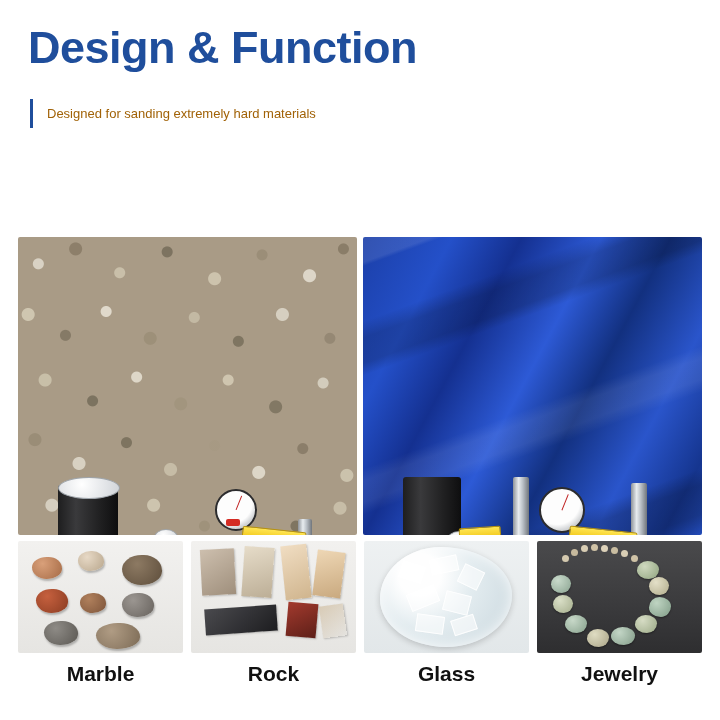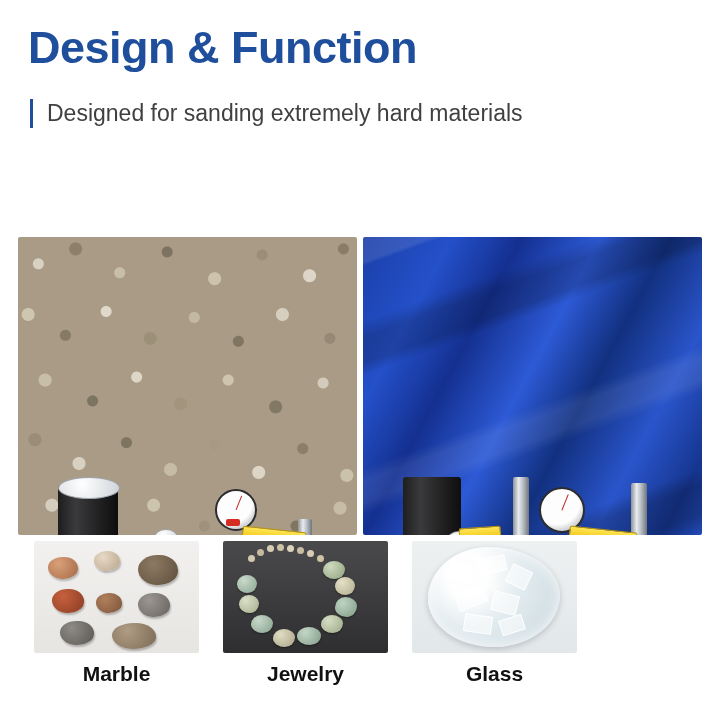--- a/index.html
+++ b/index.html
@@ -40,22 +40,22 @@
     white-space: nowrap;
   }
   .subtitle-block {
     position: absolute;
     left: 30px;
     top: 99px;
     padding-left: 14px;
     border-left: 3px solid #1f4e9c;
   }
   .subtitle-line {
-    font-size: 23px;
-    color: #404040;
+    font-size: 13px;
+    color: #a16207;
     line-height: 29px;
     white-space: nowrap;
   }
   .subtitle-line.wrap {
     white-space: normal;
     width: 600px;
   }
 
   
   .photo-row {
@@ -187,21 +187,20 @@
   .mat-row {
     position: absolute;
     left: 18px;
     top: 541px;
     width: 684px;
     display: flex;
     gap: 8px;
   }
   .mat-cell {
     width: 165px;
-    margin-left: 16px;
   }
   .mat-photo {
     position: relative;
     width: 165px;
     height: 112px;
     overflow: hidden;
     border-radius: 2px;
   }
   .mat-label {
     margin-top: 9px;
@@ -319,20 +318,48 @@
         <div class="pebble" style="left:104px; top:14px; width:40px; height:30px; background:radial-gradient(circle at 38% 30%, #8d7a63, #5d4d3b);"></div>
         <div class="pebble" style="left:18px; top:48px; width:32px; height:24px; background:radial-gradient(circle at 35% 30%, #c6603e, #8a3c22);"></div>
         <div class="pebble" style="left:62px; top:52px; width:26px; height:20px; background:radial-gradient(circle at 35% 30%, #b0805c, #7d543a);"></div>
         <div class="pebble" style="left:104px; top:52px; width:32px; height:24px; background:radial-gradient(circle at 35% 30%, #9b9691, #67625d);"></div>
         <div class="pebble" style="left:26px; top:80px; width:34px; height:24px; background:radial-gradient(circle at 35% 30%, #8e8b86, #5a5752);"></div>
         <div class="pebble" style="left:78px; top:82px; width:44px; height:26px; background:radial-gradient(circle at 35% 30%, #b09c84, #7b6a55);"></div>
       </div>
       <div class="mat-label">Marble</div>
     </div>
 
+    <div class="mat-cell">
+      <div class="mat-photo">
+        <div class="bg-white-soft"></div>
+        <div class="slab" style="left:10px; top:8px; width:34px; height:46px; background:linear-gradient(150deg,#cdbfae,#9f8f7c); transform:rotate(-3deg);"></div>
+        <div class="slab" style="left:52px; top:6px; width:30px; height:50px; background:linear-gradient(160deg,#e6dcc9,#bcae96); transform:rotate(4deg);"></div>
+        <div class="slab" style="left:92px; top:4px; width:26px; height:54px; background:linear-gradient(160deg,#f0ddc2,#d0b58e); transform:rotate(-6deg);"></div>
+        <div class="slab" style="left:124px; top:10px; width:28px; height:46px; background:linear-gradient(160deg,#eed7b5,#c9a97f); transform:rotate(7deg);"></div>
+        <div class="slab" style="left:14px; top:66px; width:72px; height:26px; background:linear-gradient(140deg,#4a4a4e,#1d1d20); transform:rotate(-4deg);"></div>
+        <div class="slab" style="left:96px; top:62px; width:30px; height:34px; background:linear-gradient(150deg,#a33a2e,#5d1f18); transform:rotate(5deg);"></div>
+        <div class="slab" style="left:130px; top:64px; width:24px; height:32px; background:linear-gradient(150deg,#d8cbb6,#a8998210); transform:rotate(-8deg);"></div>
+      </div>
+      <div class="mat-label">Rock</div>
+    </div>
+
+    <div class="mat-cell">
+      <div class="mat-photo">
+        <div class="bg-glass"></div>
+        <div class="glass-blob" style="left:16px; top:6px; width:132px; height:100px;"></div>
+        <div class="shard" style="left:36px; top:22px; width:22px; height:16px; transform:rotate(18deg);"></div>
+        <div class="shard" style="left:66px; top:16px; width:26px; height:14px; transform:rotate(-12deg);"></div>
+        <div class="shard" style="left:96px; top:26px; width:20px; height:18px; transform:rotate(26deg);"></div>
+        <div class="shard" style="left:44px; top:48px; width:28px; height:16px; transform:rotate(-22deg);"></div>
+        <div class="shard" style="left:80px; top:52px; width:24px; height:18px; transform:rotate(14deg);"></div>
+        <div class="shard" style="left:52px; top:74px; width:26px; height:16px; transform:rotate(8deg);"></div>
+        <div class="shard" style="left:88px; top:76px; width:22px; height:14px; transform:rotate(-18deg);"></div>
+      </div>
+      <div class="mat-label">Glass</div>
+    </div>
 
     <div class="mat-cell">
       <div class="mat-photo">
         <div class="bg-dark"></div>
         <div class="bead" style="left:44px; top:4px; width:7px; height:7px; background:#d8cdb4;"></div>
         <div class="bead" style="left:54px; top:3px; width:7px; height:7px; background:#cfc2a6;"></div>
         <div class="bead" style="left:64px; top:4px; width:7px; height:7px; background:#ddd2ba;"></div>
         <div class="bead" style="left:74px; top:6px; width:7px; height:7px; background:#c9bda1;"></div>
         <div class="bead" style="left:84px; top:9px; width:7px; height:7px; background:#d8cdb4;"></div>
         <div class="bead" style="left:34px; top:8px; width:7px; height:7px; background:#c6b99d;"></div>
@@ -343,29 +370,14 @@
         <div class="stone" style="left:112px; top:56px; width:22px; height:20px; background:radial-gradient(circle at 35% 30%, #bfd4c2, #7f9b86);"></div>
         <div class="stone" style="left:98px; top:74px; width:22px; height:18px; background:radial-gradient(circle at 35% 30%, #d6dcc4, #9aa886);"></div>
         <div class="stone" style="left:74px; top:86px; width:24px; height:18px; background:radial-gradient(circle at 35% 30%, #c3d6c6, #829b88);"></div>
         <div class="stone" style="left:50px; top:88px; width:22px; height:18px; background:radial-gradient(circle at 35% 30%, #dfdcc2, #a9a387);"></div>
         <div class="stone" style="left:28px; top:74px; width:22px; height:18px; background:radial-gradient(circle at 35% 30%, #c7d8c8, #86a08c);"></div>
         <div class="stone" style="left:16px; top:54px; width:20px; height:18px; background:radial-gradient(circle at 35% 30%, #dadfc7, #a4ad8c);"></div>
         <div class="stone" style="left:14px; top:34px; width:20px; height:18px; background:radial-gradient(circle at 35% 30%, #c9dacb, #8aa390);"></div>
       </div>
       <div class="mat-label">Jewelry</div>
     </div>
-
-    <div class="mat-cell">
-      <div class="mat-photo">
-        <div class="bg-glass"></div>
-        <div class="glass-blob" style="left:16px; top:6px; width:132px; height:100px;"></div>
-        <div class="shard" style="left:36px; top:22px; width:22px; height:16px; transform:rotate(18deg);"></div>
-        <div class="shard" style="left:66px; top:16px; width:26px; height:14px; transform:rotate(-12deg);"></div>
-        <div class="shard" style="left:96px; top:26px; width:20px; height:18px; transform:rotate(26deg);"></div>
-        <div class="shard" style="left:44px; top:48px; width:28px; height:16px; transform:rotate(-22deg);"></div>
-        <div class="shard" style="left:80px; top:52px; width:24px; height:18px; transform:rotate(14deg);"></div>
-        <div class="shard" style="left:52px; top:74px; width:26px; height:16px; transform:rotate(8deg);"></div>
-        <div class="shard" style="left:88px; top:76px; width:22px; height:14px; transform:rotate(-18deg);"></div>
-      </div>
-      <div class="mat-label">Glass</div>
-    </div>
   </div>
 </div>
 
 </body></html>

